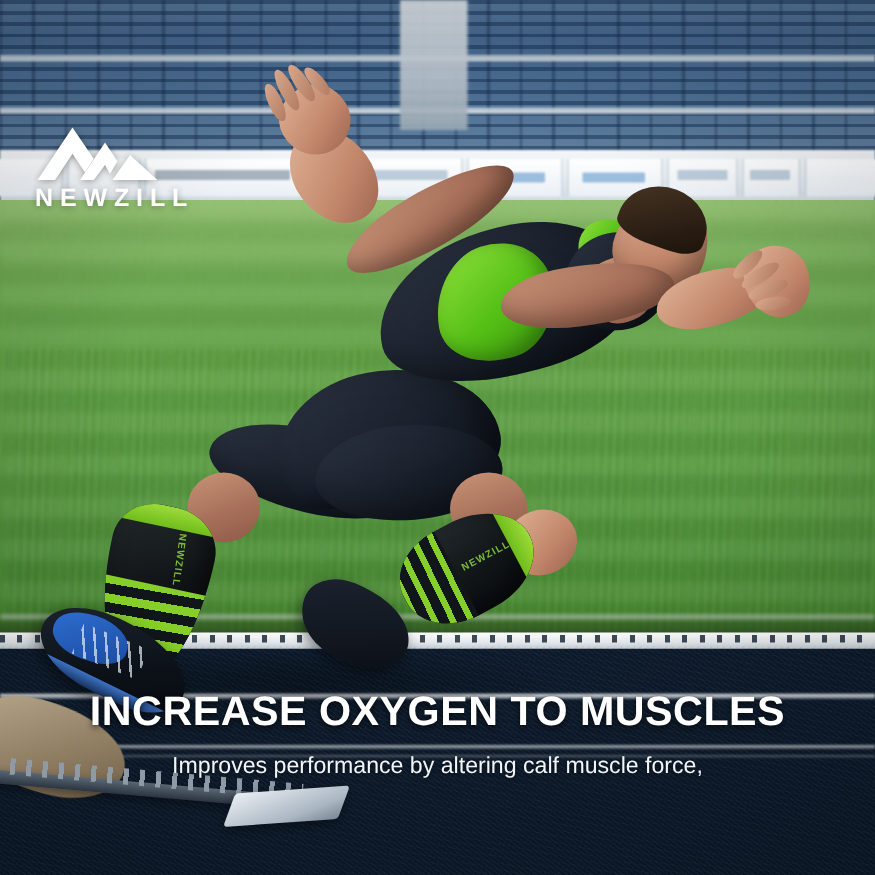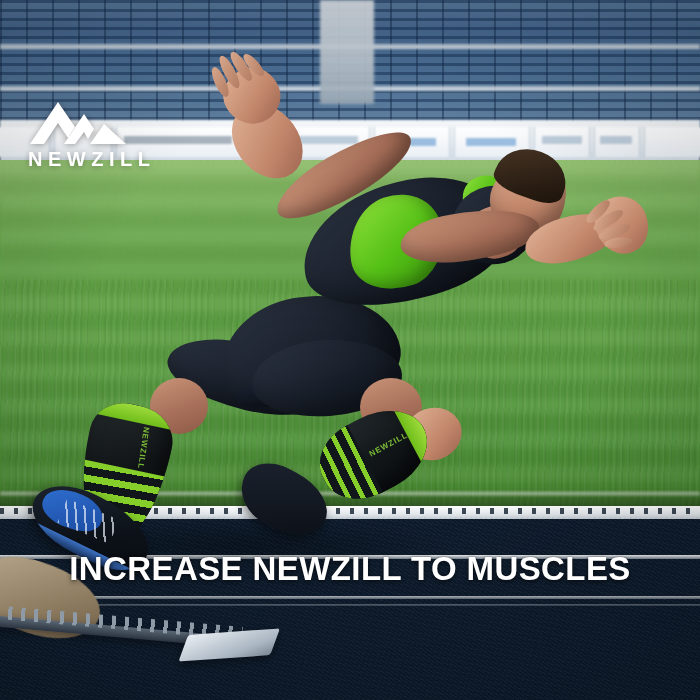--- a/index.html
+++ b/index.html
@@ -577,18 +577,19 @@
   <div class="logo">
     <svg class="logo-mark" viewBox="0 0 100 48">
       <polygon fill="#ffffff" points="2,46 30,4 47,29 40,40 30,25 16,46"></polygon>
       <polygon fill="#ffffff" points="36,46 56,16 66,31 60,41 56,34 47,46"></polygon>
       <polygon fill="#ffffff" points="62,46 76,26 98,46"></polygon>
     </svg>
     <div class="logo-word">NEWZILL</div>
   </div>
 
   <div class="caption">
-    <div class="headline">INCREASE NEWZILL TO MUSCLES</div>
+    <div class="headline">INCREASE OXYGEN TO MUSCLES</div>
     <div class="subline">
+      <div>Improves performance by altering calf muscle force,</div>
     </div>
   </div>
 
 </div>
 
 </body></html>

